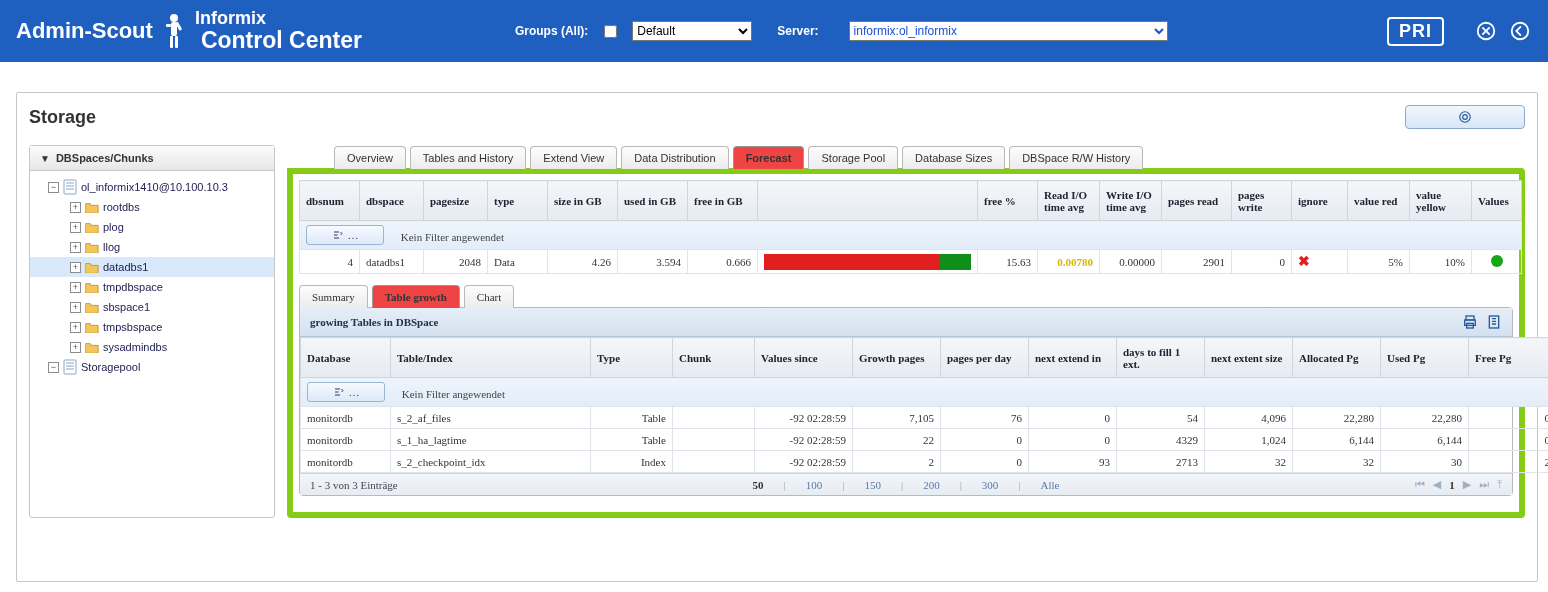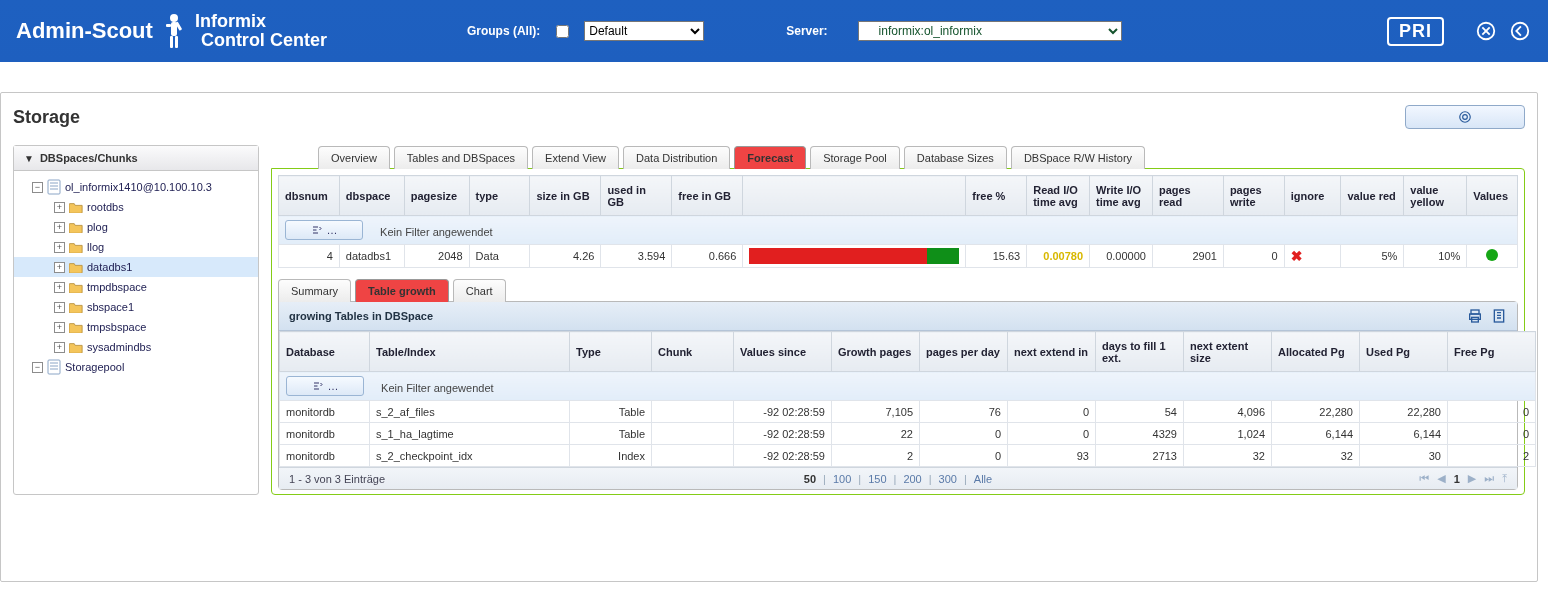--- a/index.html
+++ b/index.html
@@ -31,55 +31,55 @@
   }
   .brand-logo {
     width: 30px; height: 40px; position: relative;
   }
   .brand-logo svg { width: 30px; height: 40px; }
   .brand-sub {
     display: flex; flex-direction: column; line-height: 1.05;
     font-weight: bold;
   }
   .brand-sub .l1 { font-size: 18px; }
-  .brand-sub .l2 { font-size: 18px; margin-left: 6px; text-align: center; }
+  .brand-sub .l2 { font-size: 23px; margin-left: 6px; text-align: center; }
   .hdr-mid {
     display: flex; align-items: center; gap: 12px;
     margin-left: 130px;
     font-size: 12px;
     font-weight: bold;
   }
-  .hdr-mid label { font-weight: bold; }
+  .hdr-mid label { font-weight: bold; margin-left: 13px; }
   .hdr select {
     font-size: 12px;
     height: 20px;
   }
   .sel-group { width: 120px; background:#fff; color:#000;}
-  .sel-server { width: 264px; background:#fff; color:#14532d;padding-left:16px;}
+  .sel-server { width: 319px; background:#fff; color:#1d4ed8;}
   .hdr-gap { flex: 1; }
   .badge-pri {
     border: 2px solid #fff;
     border-radius: 4px;
     padding: 2px 10px;
     font-size: 18px;
     font-weight: bold;
     letter-spacing: 1px;
     margin-right: 20px;
   }
   .hdr-iconbtn {
     width: 24px; height:24px; display:inline-flex; align-items:center; justify-content:center;
     cursor: pointer;
   }
   .hdr-iconbtn svg { width:22px; height:22px; }
   .server-label { margin-left: 70px; margin-right: 18px; }
 
   
   .page {
     border: 1px solid #c6c6c6;
-    margin: 30px 10px 8px 0;
+    margin: 30px 10px 8px 16px;
     padding: 12px 12px 12px 12px;
     border-radius: 2px;
     min-height: 490px;
   }
   .page-head {
     display:flex; align-items: center;
     margin-bottom: 16px;
   }
   .page-title {
     font-size: 18px; font-weight: bold; color:#333;
@@ -152,24 +152,25 @@
     position:relative;
     top:1px;
   }
   .tab.active {
     background:#ef4444;
     font-weight:bold;
     border-color:#999;
     z-index:2;
   }
   .tabpane {
-    border:1px solid #84cc16;
+    border:6px solid #84cc16;
     border-radius:0 4px 4px 4px;
-    padding:6px 6px 4px 6px;
+    padding:6px 6px 16px 6px;
     background:#fff;
+    font-family:Liberation Serif, serif;
   }
 
   
   table.grid {
     width:100%;
     border-collapse:collapse;
     table-layout:fixed;
   }
   .grid th {
     background: linear-gradient(#f4f6f9,#e6ebf1);
@@ -245,21 +246,21 @@
   .gridwrap{ padding:0 0 0 0;}
 
   .pager{
     border-top:1px solid #cfd6de;
     background: linear-gradient(#f2f5f9,#e7ecf2);
     display:flex; align-items:center;
     padding:4px 10px;
     color:#445;
     font-size:11px;
   }
-  .pager .sizes{ position:absolute; left:50%; transform:translateX(-50%); display:flex; gap:7px; color:#5a7aa8;}
+  .pager .sizes{ position:absolute; left:50%; transform:translateX(-50%); display:flex; gap:20px; color:#5a7aa8;}
   .pager .sizes span{cursor:pointer;}
   .pager .sizes .sel{ color:#333; font-weight:bold;}
   .pager-wrap{position:relative;}
   .pager .nav{ margin-left:auto; display:flex; align-items:center; gap:8px; color:#9cb0c8;}
   .pager .nav .pg{ color:#333; font-weight:bold;}
   .nav .arrow{cursor:pointer;}
 </style>
 </head>
 <body>
 
@@ -424,21 +425,21 @@
               </svg>
             </span>
             <span class="lbl">Storagepool</span>
           </div>
         </div>
     </div>
 
     <div class="main">
       <div class="tabs" id="tabs">
           <div class="tab">Overview</div>
-          <div class="tab">Tables and DBSpaces</div>
+          <div class="tab">Tables and History</div>
           <div class="tab">Extend View</div>
           <div class="tab">Data Distribution</div>
           <div class="tab active">Forecast</div>
           <div class="tab">Storage Pool</div>
           <div class="tab">Database Sizes</div>
           <div class="tab">DBSpace R/W History</div>
         </div>
       <div class="tabpane">
 
         <table class="grid">

